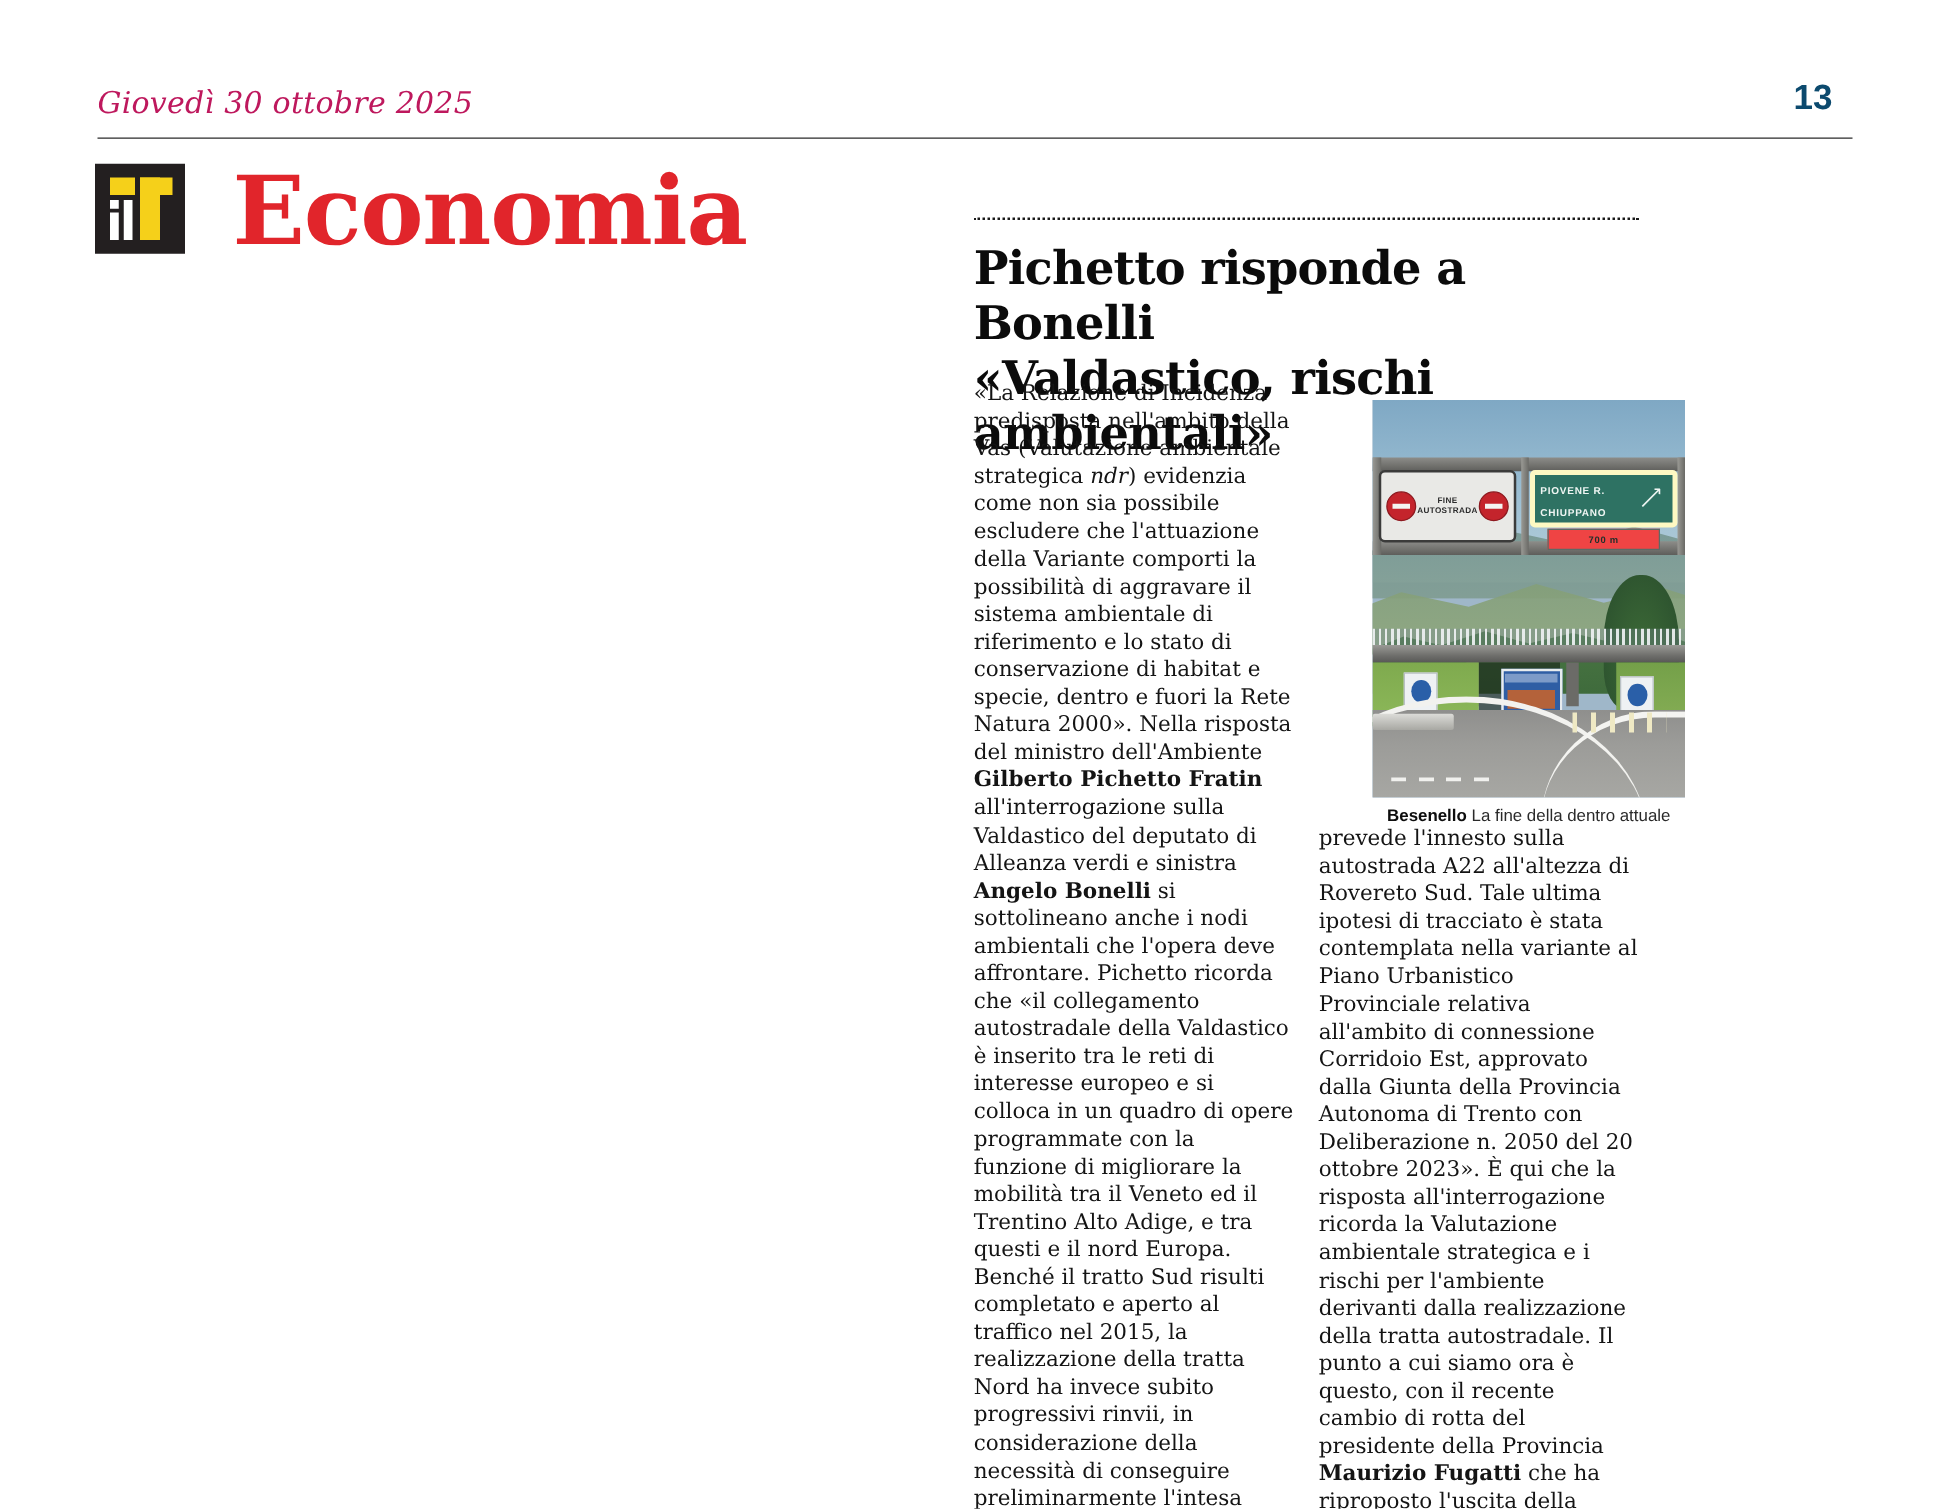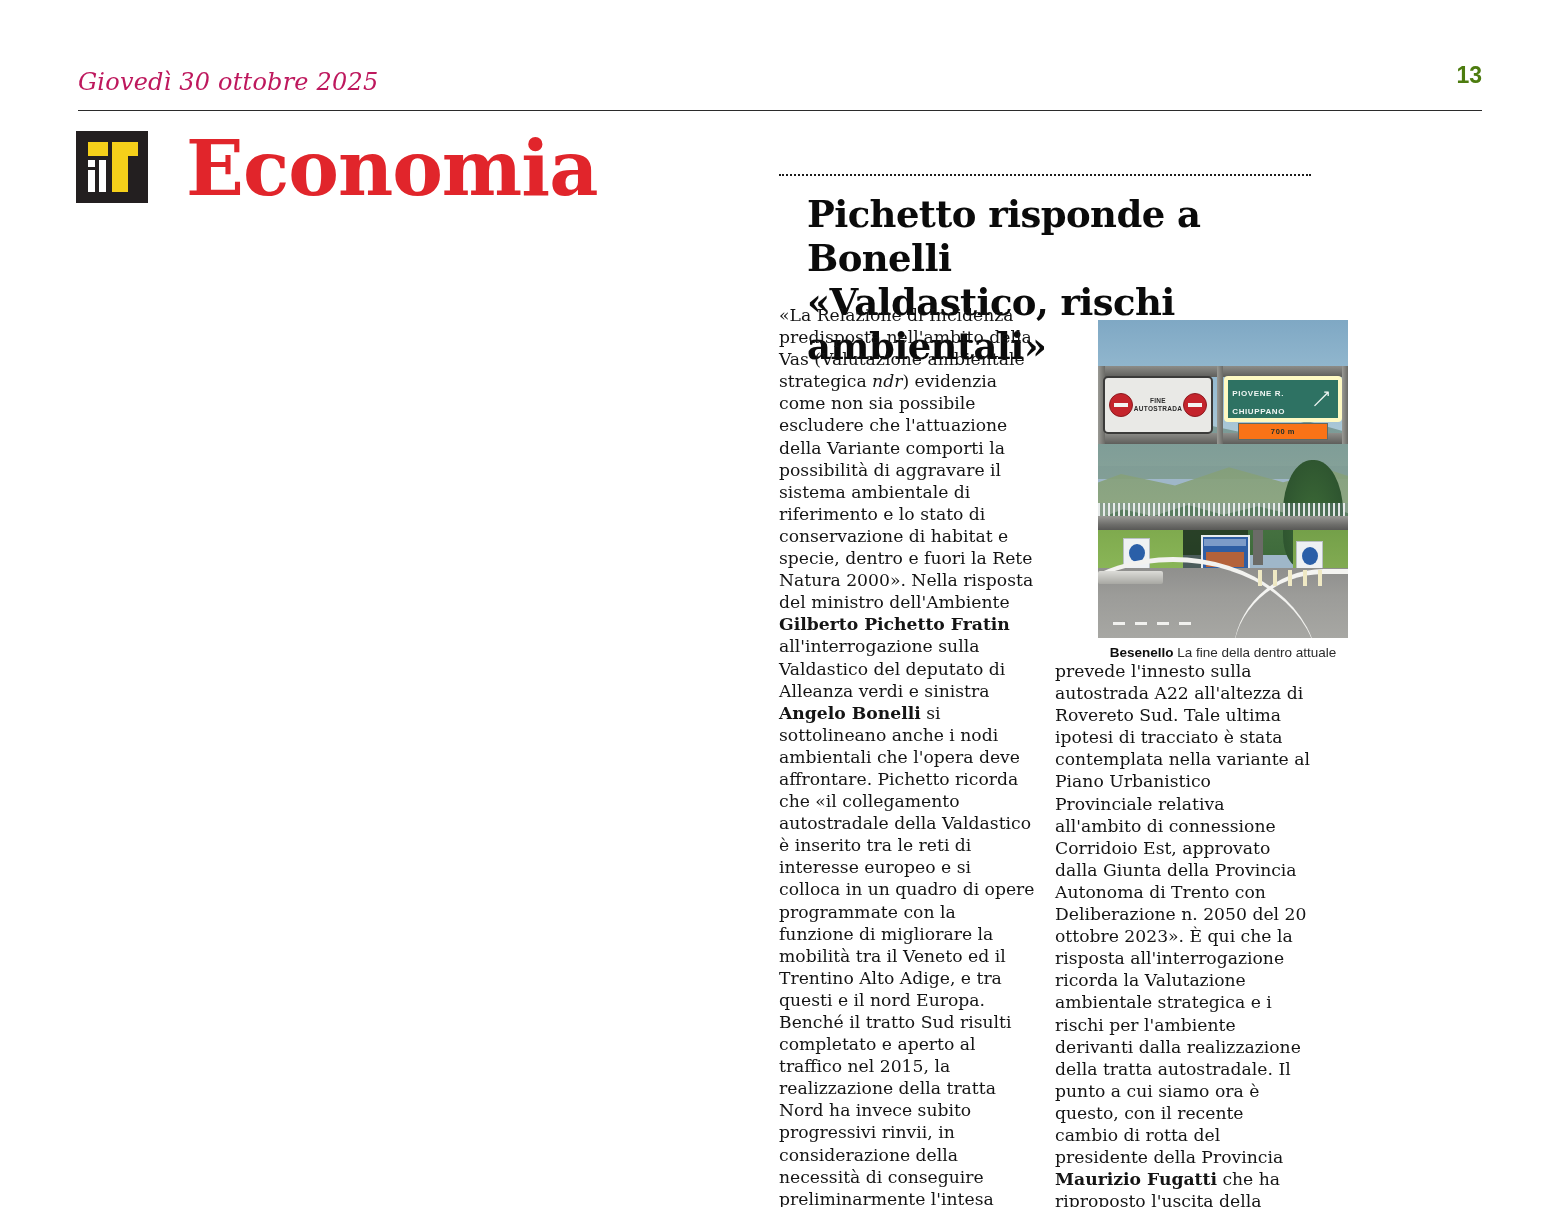--- a/index.html
+++ b/index.html
@@ -30,26 +30,26 @@
     top: 0;
     font-family: "DejaVu Serif", serif;
     font-style: italic;
     font-size: 24px;
     letter-spacing: 0.2px;
     color: #be185d;
     white-space: nowrap;
   }
   #page-number {
     position: absolute;
-    right: 0;
+    right: 16px;
     top: -6px;
     font-family: "Liberation Sans", sans-serif;
     font-weight: bold;
-    font-size: 23px;
-    color: #4d7c0f;
+    font-size: 28px;
+    color: #0c4a6e;
   }
   #masthead-rule {
     position: absolute;
     left: 78px;
     top: 110px;
     width: 1404px;
     height: 1px;
     background: #2b2b2b;
   }
 
@@ -138,21 +138,21 @@
   }
   #headline {
     font-family: "DejaVu Serif", serif;
     font-weight: bold;
     font-size: 37px;
     line-height: 44px;
     letter-spacing: -0.6px;
     color: #0b0b0b;
     margin: 0 0 22px 0;
   }
-  #headline .hl-line { display: block; margin-left: 28px; }
+  #headline .hl-line { display: block; }
 
   
   #body-cols {
     position: absolute;
     left: 779px;
     top: 304px;
     width: 532px;
     height: 880px;
   }
   .col {
@@ -385,21 +385,21 @@
     font-size: 15px;
     line-height: 15px;
     color: #eef5f2;
   }
   #ph-sign-dist {
     position: absolute;
     left: 56%;
     top: 32.4%;
     width: 36%;
     height: 5.4%;
-    background: #f97316;
+    background: #ef4444;
     border: 1px solid #5d6a66;
     box-sizing: border-box;
     display: flex;
     align-items: center;
     justify-content: center;
     font-family: "Liberation Sans", sans-serif;
     font-weight: bold;
     font-size: 7.5px;
     color: #23302c;
     letter-spacing: .6px;

